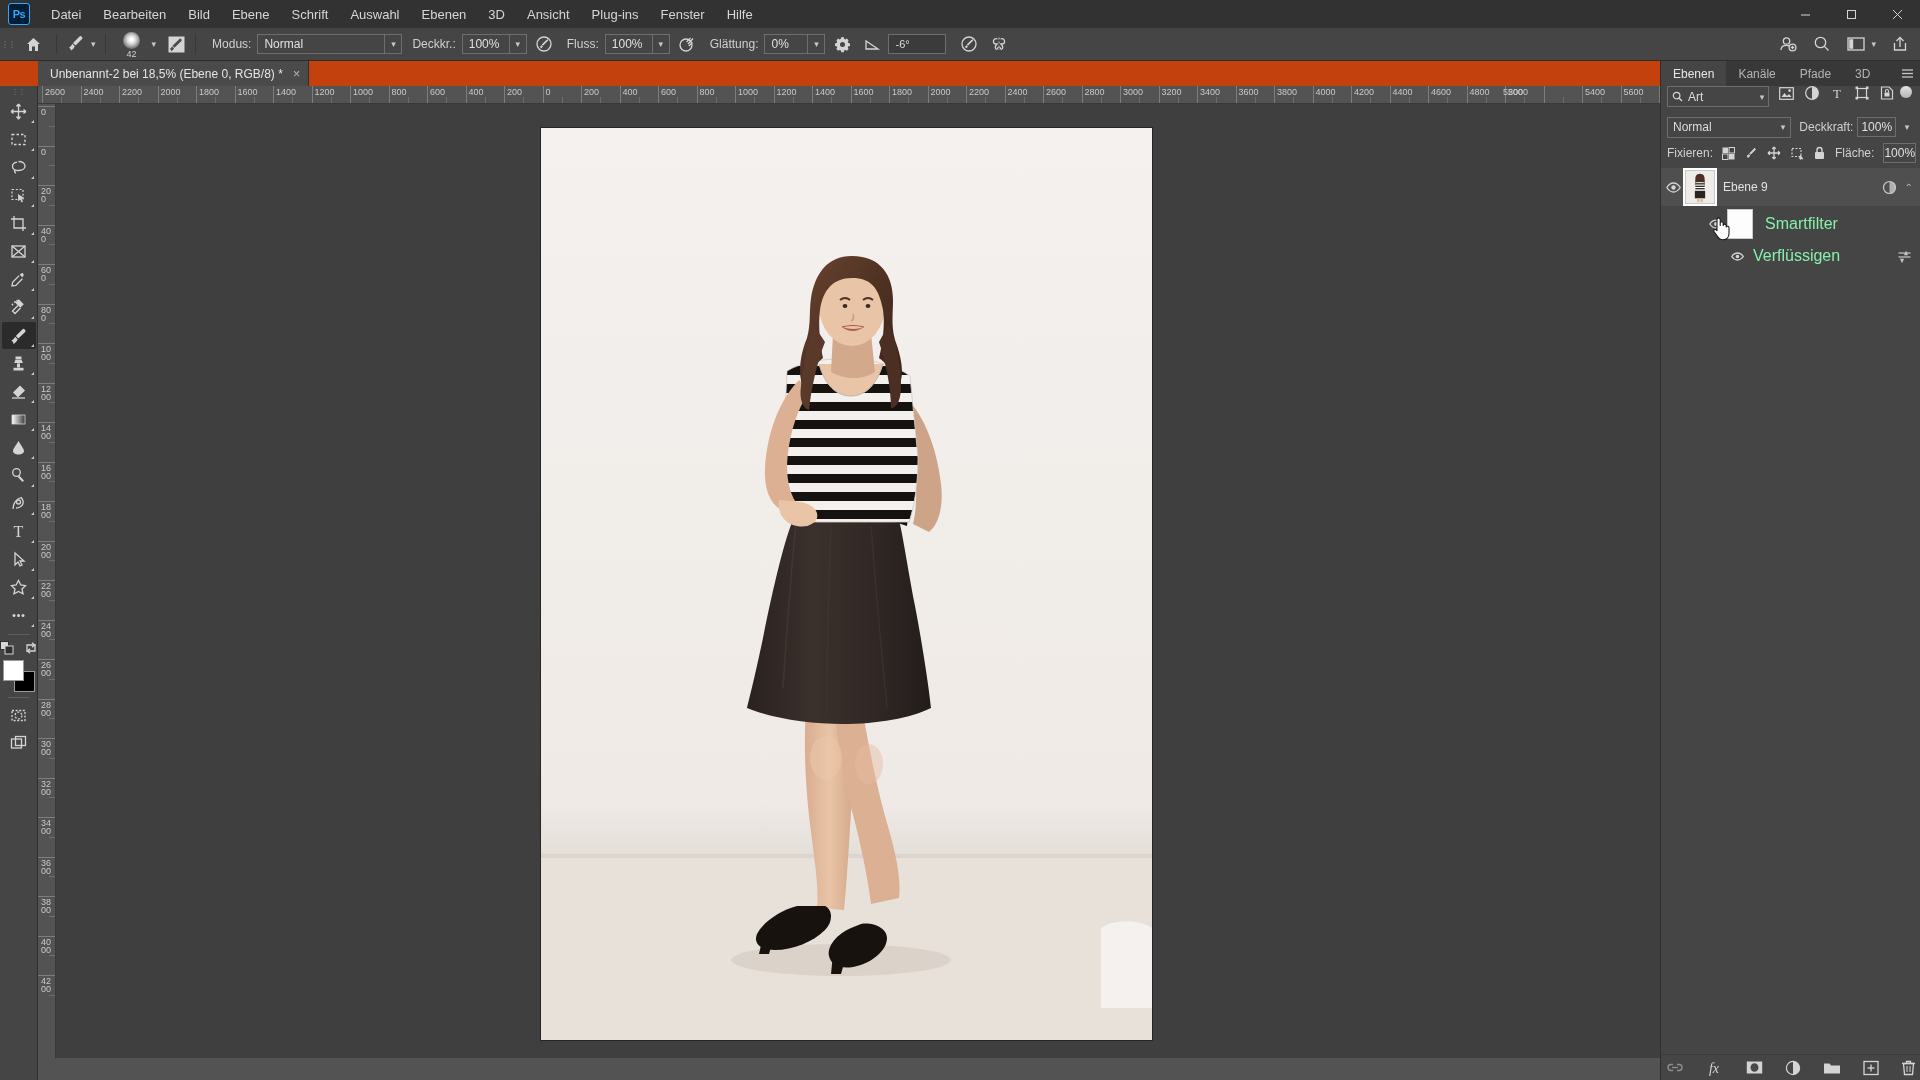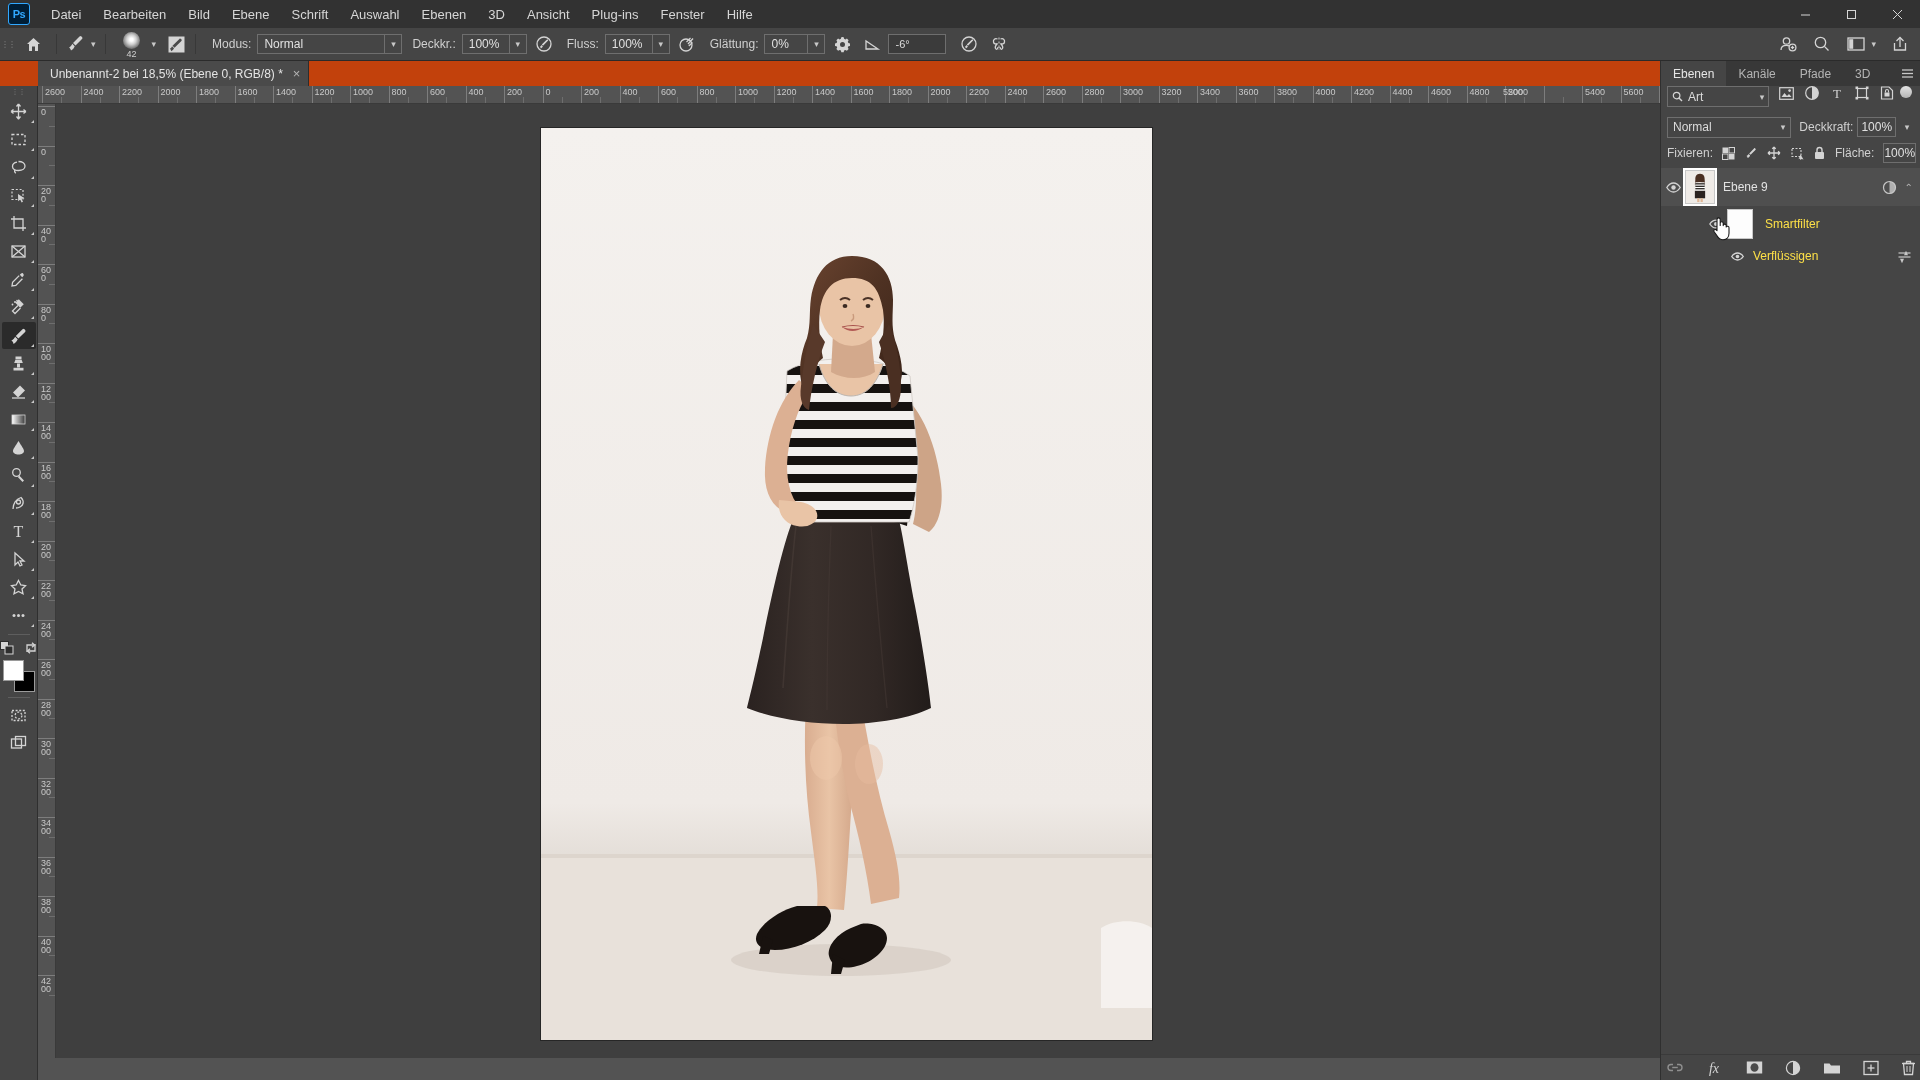--- a/index.html
+++ b/index.html
@@ -173,21 +173,21 @@
   .layer-row.selected { background: #4f4f4f; }
   .eye-cell { width: 24px; display:flex; align-items:center; justify-content:center;}
   .layer-thumb {
     width: 30px; height: 34px; background:#2a2a2a; border:1px solid #c8c8c8;
     position: relative; overflow:hidden; margin-right: 8px;
   }
   .layer-name { font-size:12px; color:#e2e2e2; }
   .layer-right { margin-left:auto; display:flex; align-items:center; gap:8px; padding-right:7px;}
   .sf-row { height: 30px; display:flex; align-items:center; position:relative;}
   .sf-mask { width: 26px; height: 30px; background:#fdfdfd; border:1px solid #c8c8c8; }
-  .sf-name { font-size:12px; color:#fde047; }
+  .sf-name { font-size:16px; color:#86efac; }
   .panel-footer {
     height: 26px; background: #454545; border-top:1px solid #3a3a3a;
     display:flex; align-items:center; justify-content:center; gap:22px;
   }
   svg { display:block; }
   .ic { fill:none; stroke:#d4d4d4; stroke-width:1.3; }
   .icf { fill:#d4d4d4; stroke:none; }
 </style>
 </head>
 <body>

